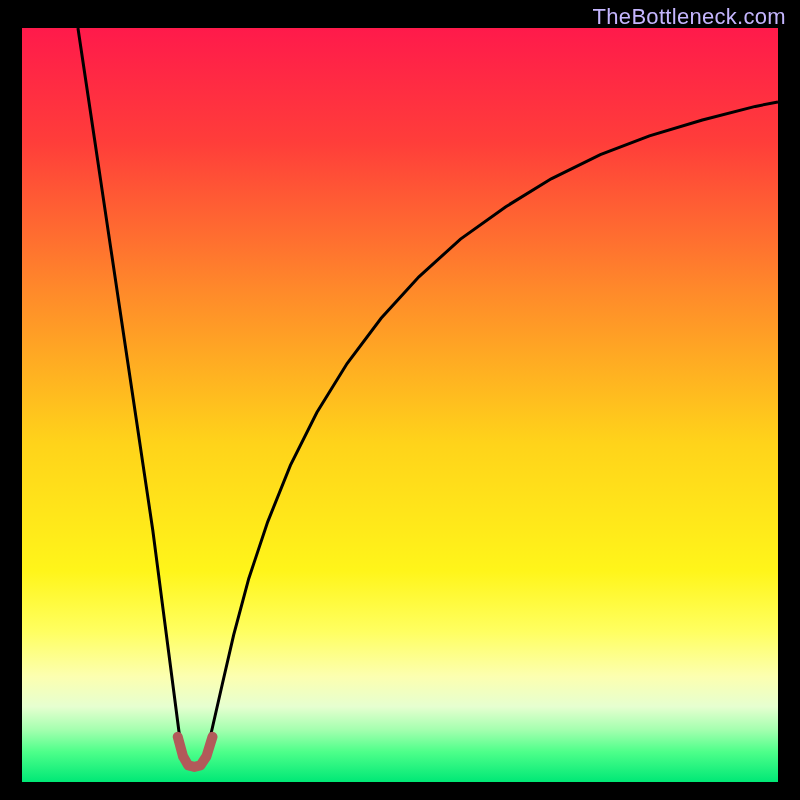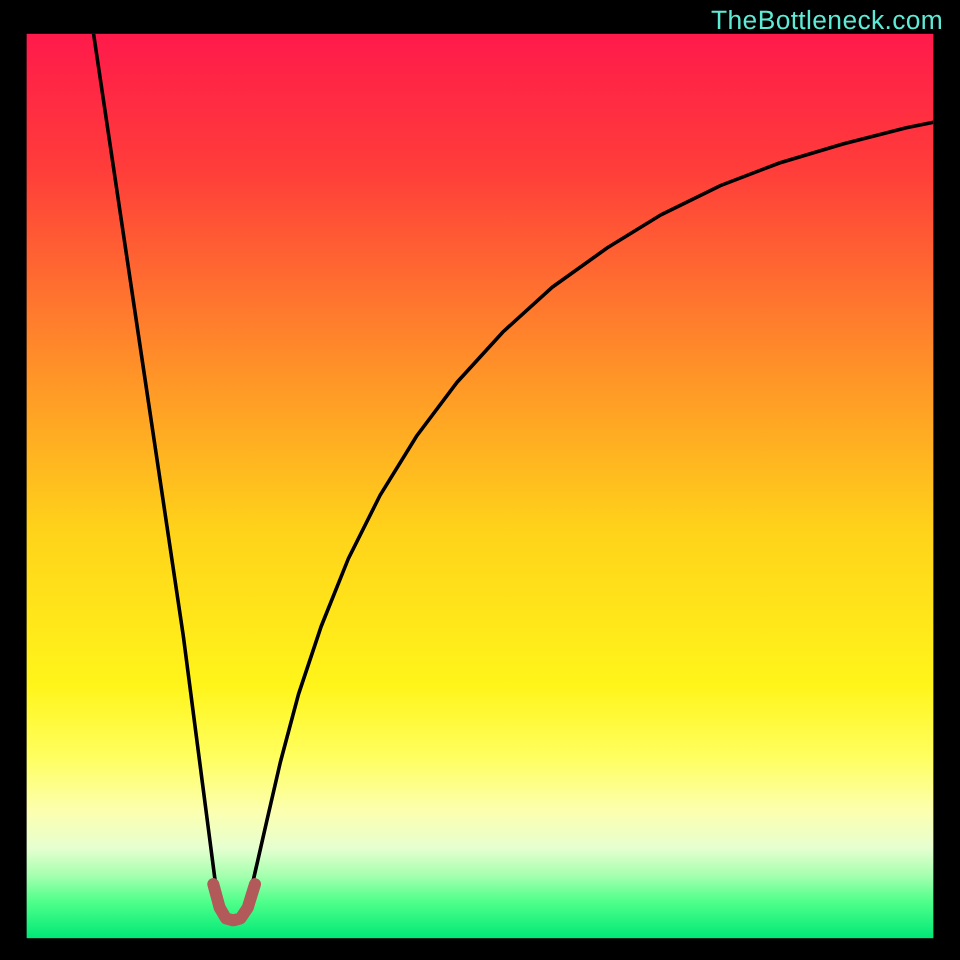--- a/index.html
+++ b/index.html
@@ -14,21 +14,21 @@
   .outer {
     position: relative;
     width: 800px;
     height: 800px;
     background: #000;
   }
   .watermark {
     position: absolute;
     top: 4px;
     right: 14px;
-    color: #5eead4;
+    color: #c4b5fd;
     font-size: 22px;
     letter-spacing: 0.3px;
     user-select: none;
   }
   .plot {
     position: absolute;
     left: 22px;
     top: 28px;
     width: 756px;
     height: 754px;

